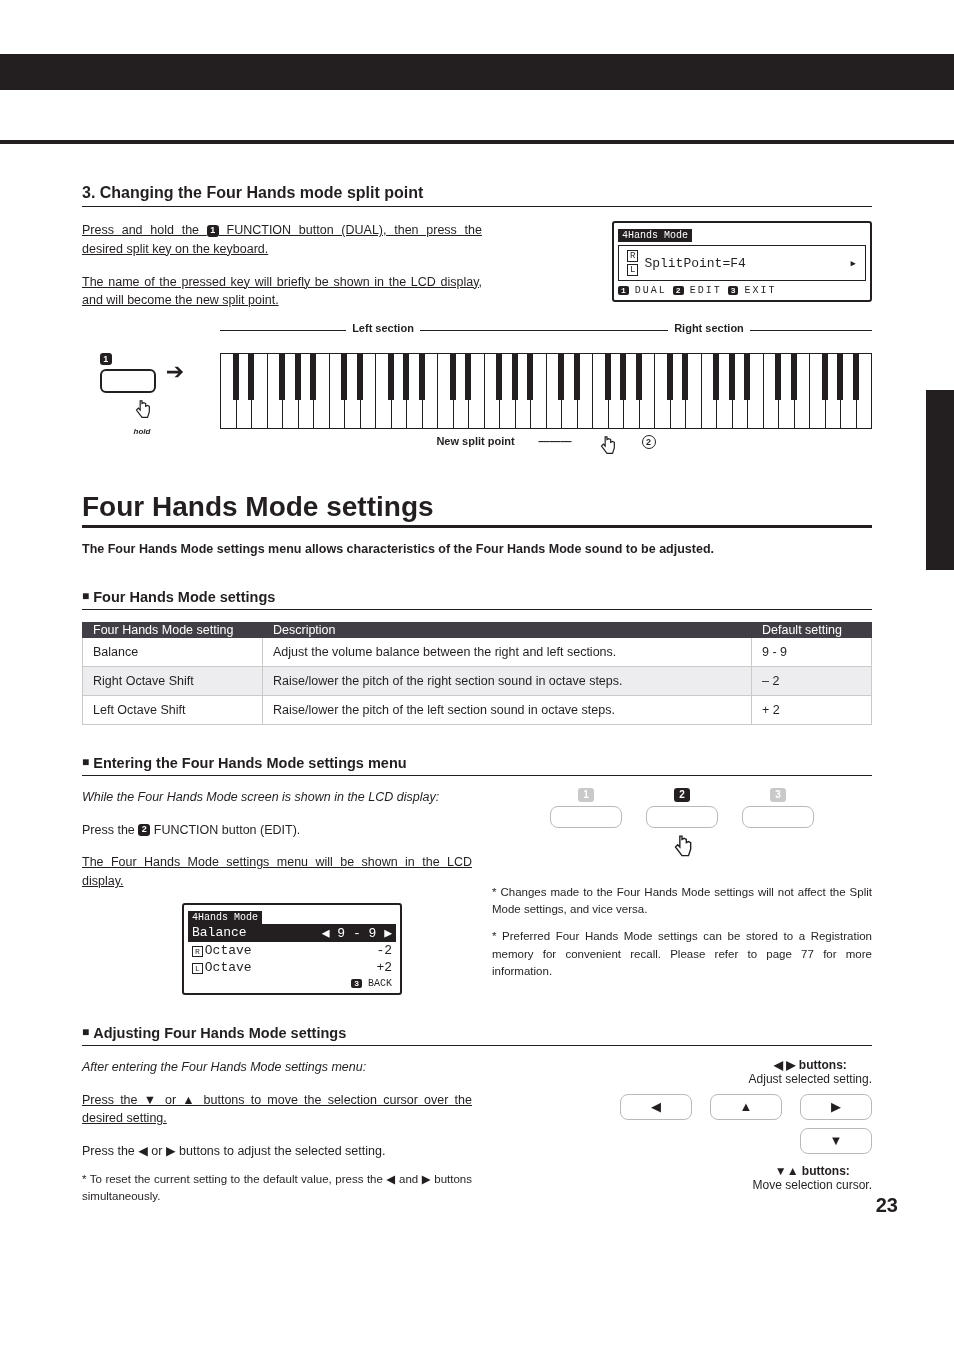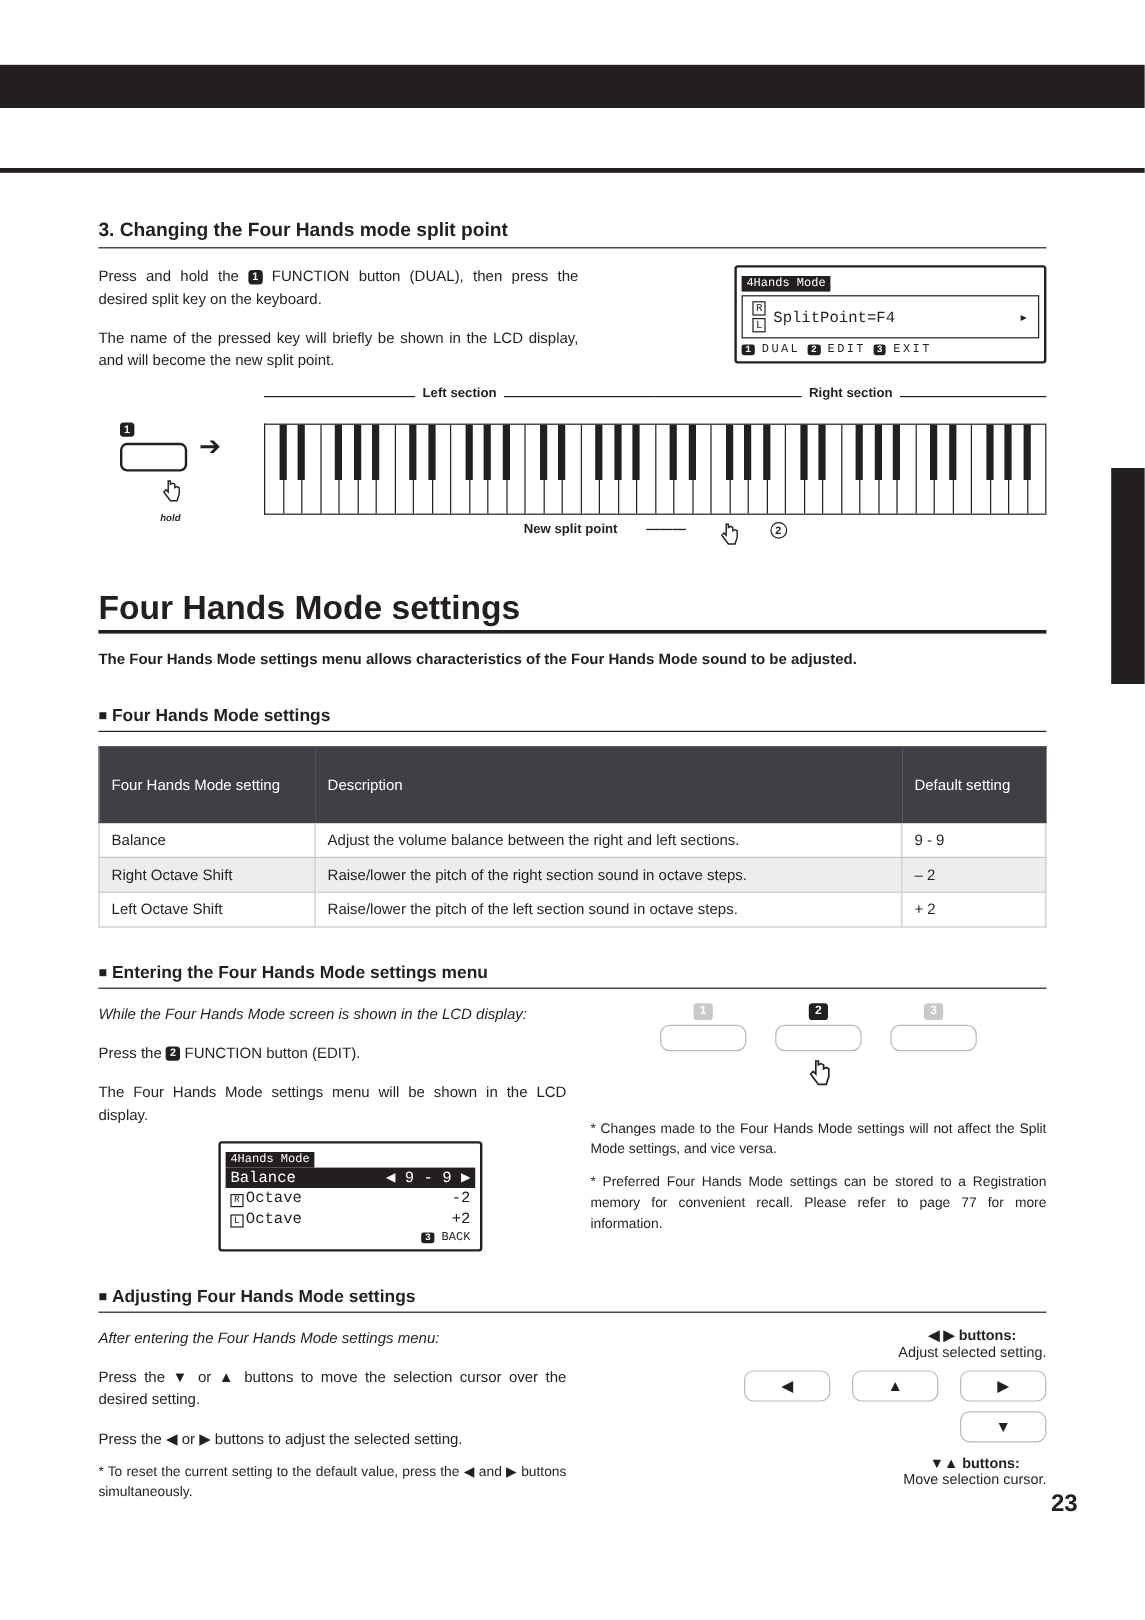--- a/index.html
+++ b/index.html
@@ -31,21 +31,21 @@
     display: flex; justify-content: center;
   }
   .page-num {
     position: absolute; right: 56px; bottom: 24px;
     font-weight: bold; font-size: 20px; color: #231f20;
   }
 
   h3.num-heading { color: #231f20; font-weight: bold; font-size: 16px; margin-bottom: 4px; }
   .thin-rule { border: none; border-top: 1px solid #231f20; margin: 4px 0 14px 0; }
   p { font-size: 12.5px; line-height: 1.5; }
-  p.just { text-align: justify; }
+  p.just { text-align: justify; text-decoration: underline; }
 
   .row { display: flex; justify-content: space-between; gap: 20px; }
   .col { flex: 1; }
 
   .inline-badge {
     display: inline-flex; align-items: center; justify-content: center;
     background: #231f20; color: #fff; border-radius: 3px;
     font-size: 9px; width: 12px; height: 12px; font-weight: bold;
     vertical-align: middle;
   }
@@ -95,21 +95,21 @@
 
   
   h4.sub { font-size: 14.5px; color: #231f20; font-weight: bold; margin-top: 30px; display:flex; align-items:center; gap:4px;}
   h4.sub::before { content: "■"; font-size: 12px; position: relative; top: -1px; }
   .sub-rule { border: none; border-top: 1px solid #231f20; margin: 4px 0 12px 0; }
 
   
   table.settings { width: 100%; border-collapse: collapse; font-size: 12.5px; margin-top: 6px; }
   table.settings th {
     background: #413f45; color: #fff; text-align: left; font-weight: normal;
-    padding: 24px 10px; border: 1px solid #413f45;
+    padding: 0 10px; border: 1px solid #413f45;
   }
   table.settings td { padding: 7px 10px; border: 1px solid #c9c9c9; }
   table.settings tr.alt td { background: #ededef; }
 
   p.italic { font-style: italic; }
   p.footnote { font-size: 11.5px; text-align: justify; }
   .star::before { content: "* "; }
 
   
   .lcd2 { width: 220px; border: 2px solid #231f20; border-radius: 3px; padding: 4px;

